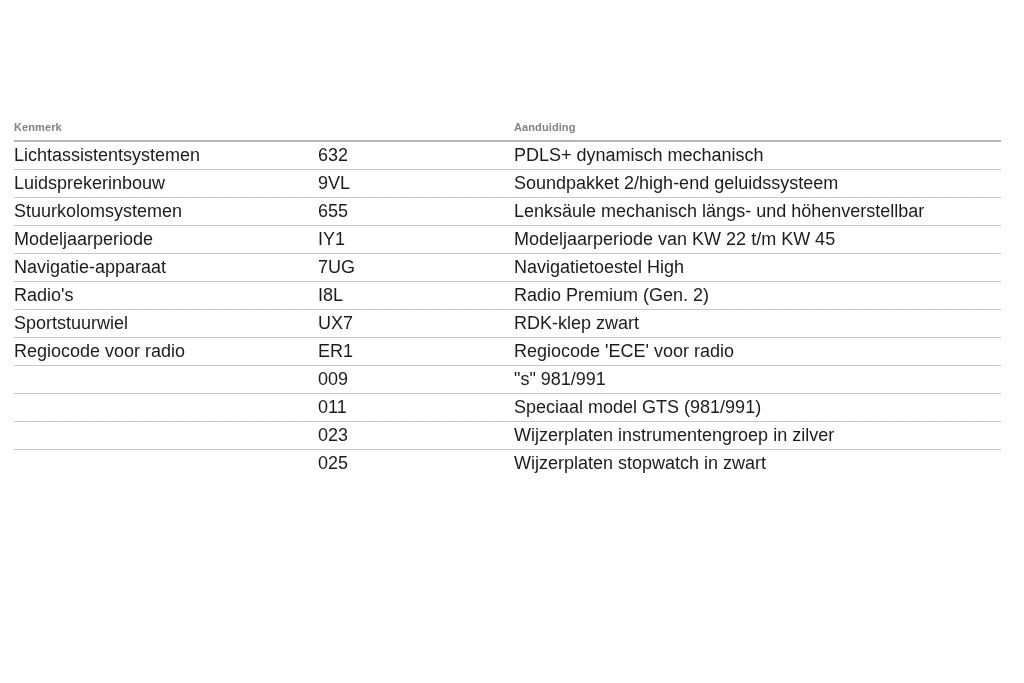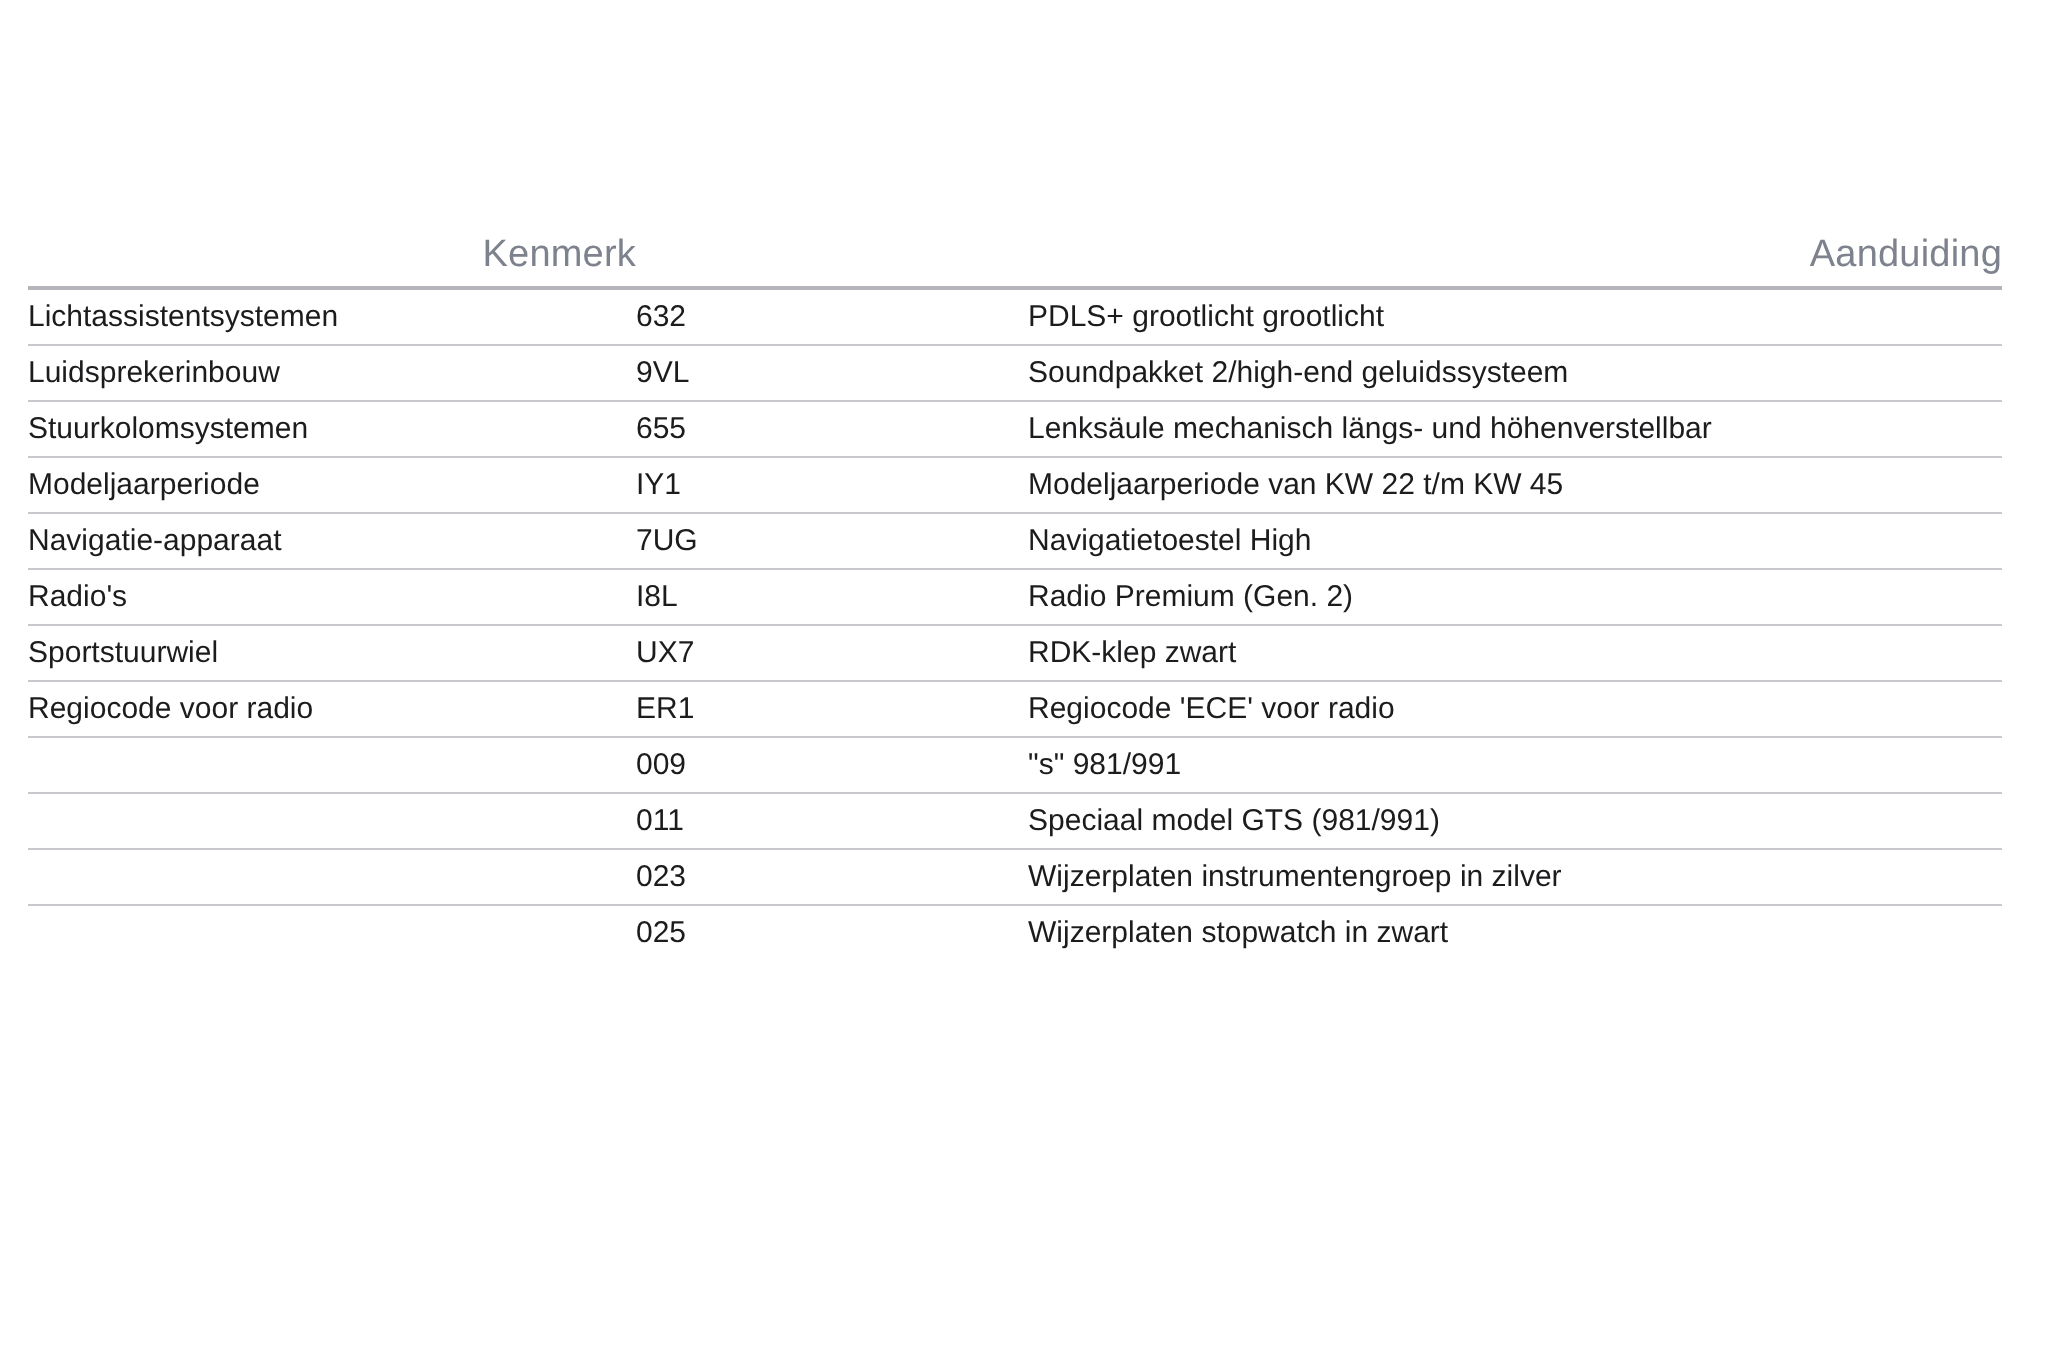--- a/index.html
+++ b/index.html
@@ -23,32 +23,32 @@
   }
   table.options-table {
     width: 100%;
     border-collapse: collapse;
     table-layout: fixed;
   }
   table.options-table col.col-feature { width: 304px; }
   table.options-table col.col-code    { width: 196px; }
   table.options-table col.col-desc    { width: auto; }
   table.options-table th {
-    text-align: right;
-    font-weight: 400;
-    font-size: 19px;
+    text-align: left;
+    font-weight: 700;
+    font-size: 11px;
     color: var(--header-text);
     height: 24px;
     vertical-align: middle;
     border-bottom: 2px solid var(--header-border);
     padding: 0 0 4px 0;
     letter-spacing: 0.1px;
   }
   table.options-table td {
-    font-size: 15px;
+    font-size: 18px;
     color: var(--body-text);
     height: 28px;
     vertical-align: middle;
     border-bottom: 1px solid var(--row-border);
     padding: 0;
     white-space: nowrap;
     overflow: hidden;
     margin-top: 20px;
   }
   table.options-table tbody tr:last-child td { border-bottom: none; }
@@ -67,21 +67,21 @@
       <tr>
         <th>Kenmerk</th>
         <th></th>
         <th>Aanduiding</th>
       </tr>
     </thead>
     <tbody>
       <tr>
         <td>Lichtassistentsystemen</td>
         <td>632</td>
-        <td>PDLS+ grootlicht grootlicht</td>
+        <td>PDLS+ dynamisch mechanisch</td>
       </tr>
       <tr>
         <td>Luidsprekerinbouw</td>
         <td>9VL</td>
         <td>Soundpakket 2/high-end geluidssysteem</td>
       </tr>
       <tr>
         <td>Stuurkolomsystemen</td>
         <td>655</td>
         <td>Lenksäule mechanisch längs- und höhenverstellbar</td>

